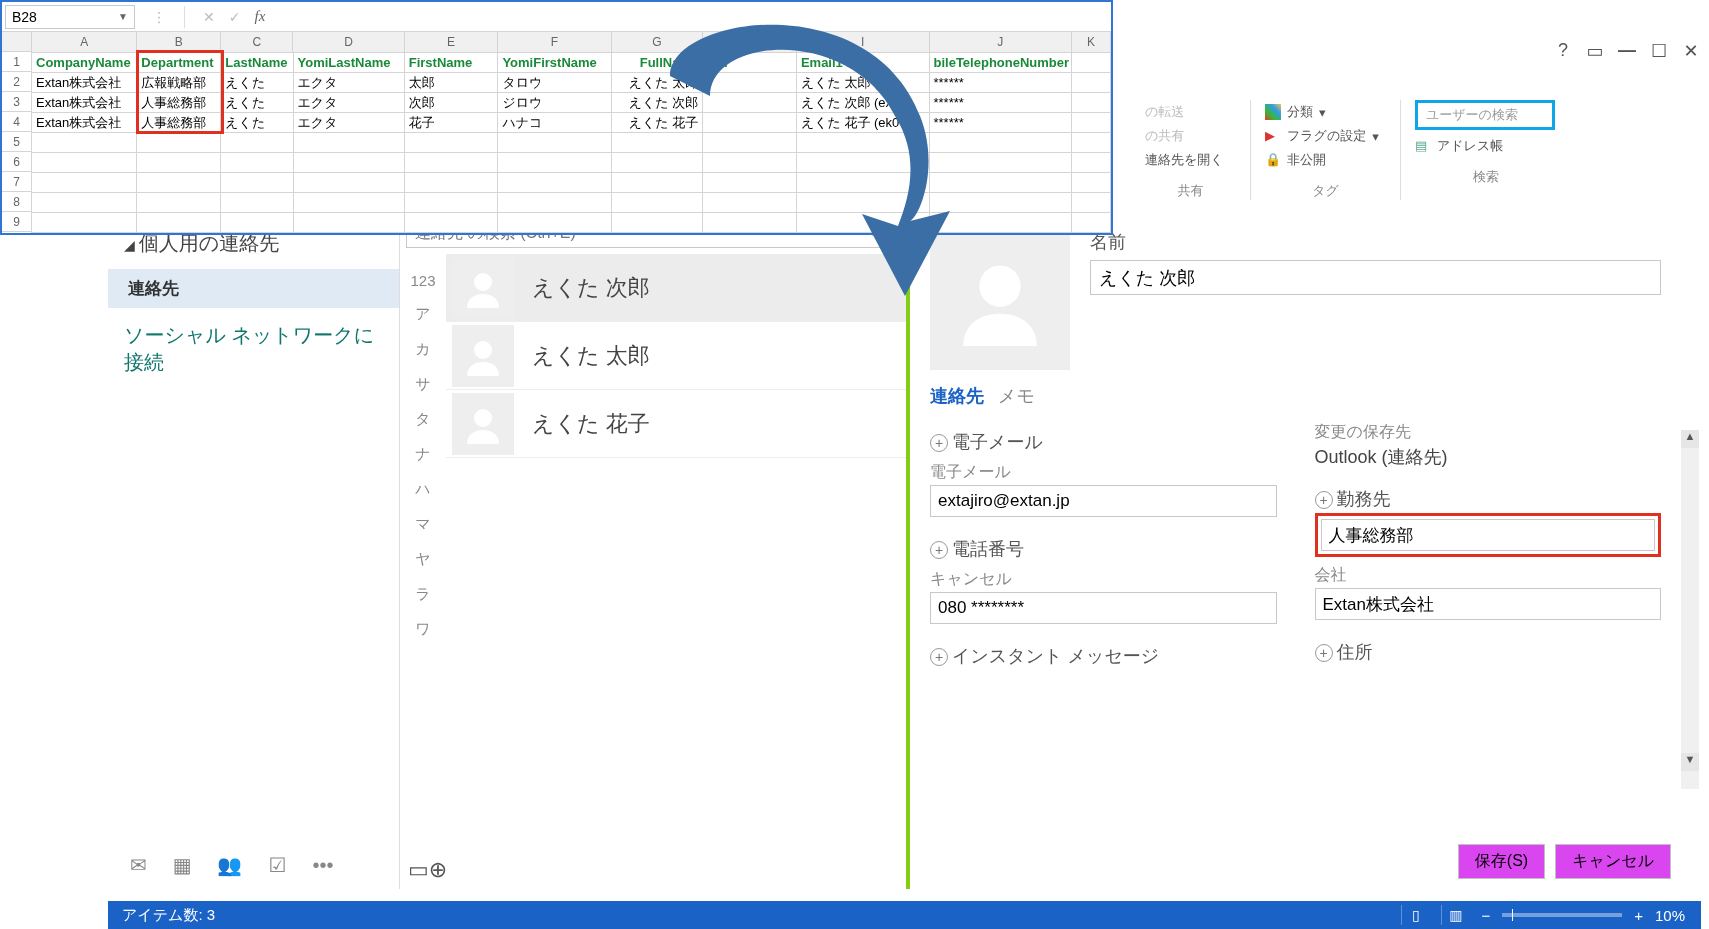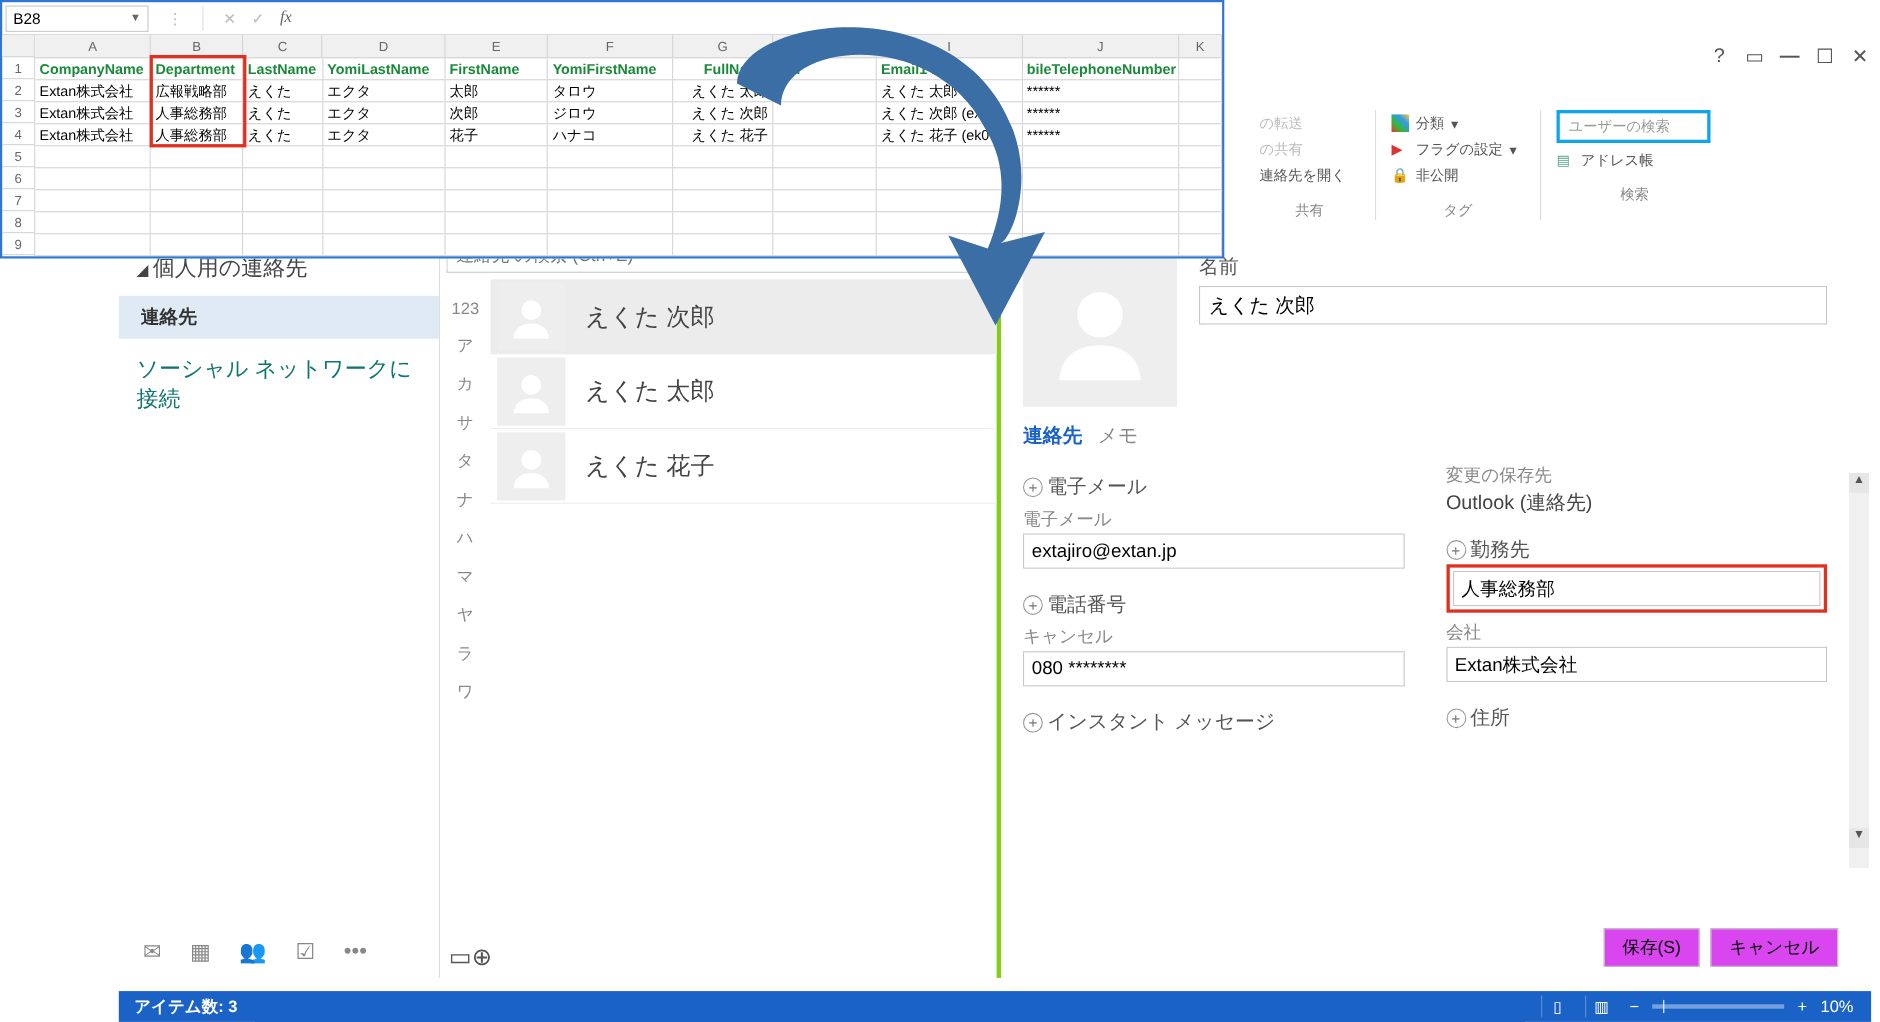--- a/index.html
+++ b/index.html
@@ -86,21 +86,21 @@
 .red-frame .field-input { margin-top:0; }
 .scrollbar { position:absolute; right:2px; top:218px; width:18px; bottom:100px; background:#f0f0f0; }
 .scrollbar .arrow { height:18px; text-align:center; font-size:11px; color:#555; background:#e6e6e6; }
 .scrollbar .thumb { position:absolute; bottom:18px; left:0; right:0; height:18px; }
 
 .detail-buttons { position:absolute; right:30px; bottom:10px; display:flex; gap:10px; }
 .dbtn { border:1px solid #c0c0c0; padding:6px 16px; font-size:16px; background:#d946ef; cursor:pointer; }
 
 
 .status-bar { position:absolute; left:108px; bottom:0; right:8px; height:28px; background:#1a62c6; color:#fff; display:flex; align-items:center; font-size:15px; }
-.status-left { padding-left:14px;font-weight:bold; }
+.status-left { padding-left:14px; }
 .status-right { margin-left:auto; display:flex; align-items:center; gap:12px; padding-right:16px; }
 .status-right .viewbtn { width:28px; height:20px; border-left:1px solid rgba(255,255,255,.3); display:flex; align-items:center; justify-content:center; font-size:14px;}
 .zoom-slider { width:120px; height:4px; background:rgba(255,255,255,.4); position:relative; }
 .zoom-slider .tick { position:absolute; left:10px; top:-4px; width:1px; height:12px; background:#fff;}
 
 
 .big-arrow { position:absolute; left:610px; top:-4px; width:400px; height:340px; z-index:60; pointer-events:none; }
 </style>
 </head>
 <body>

